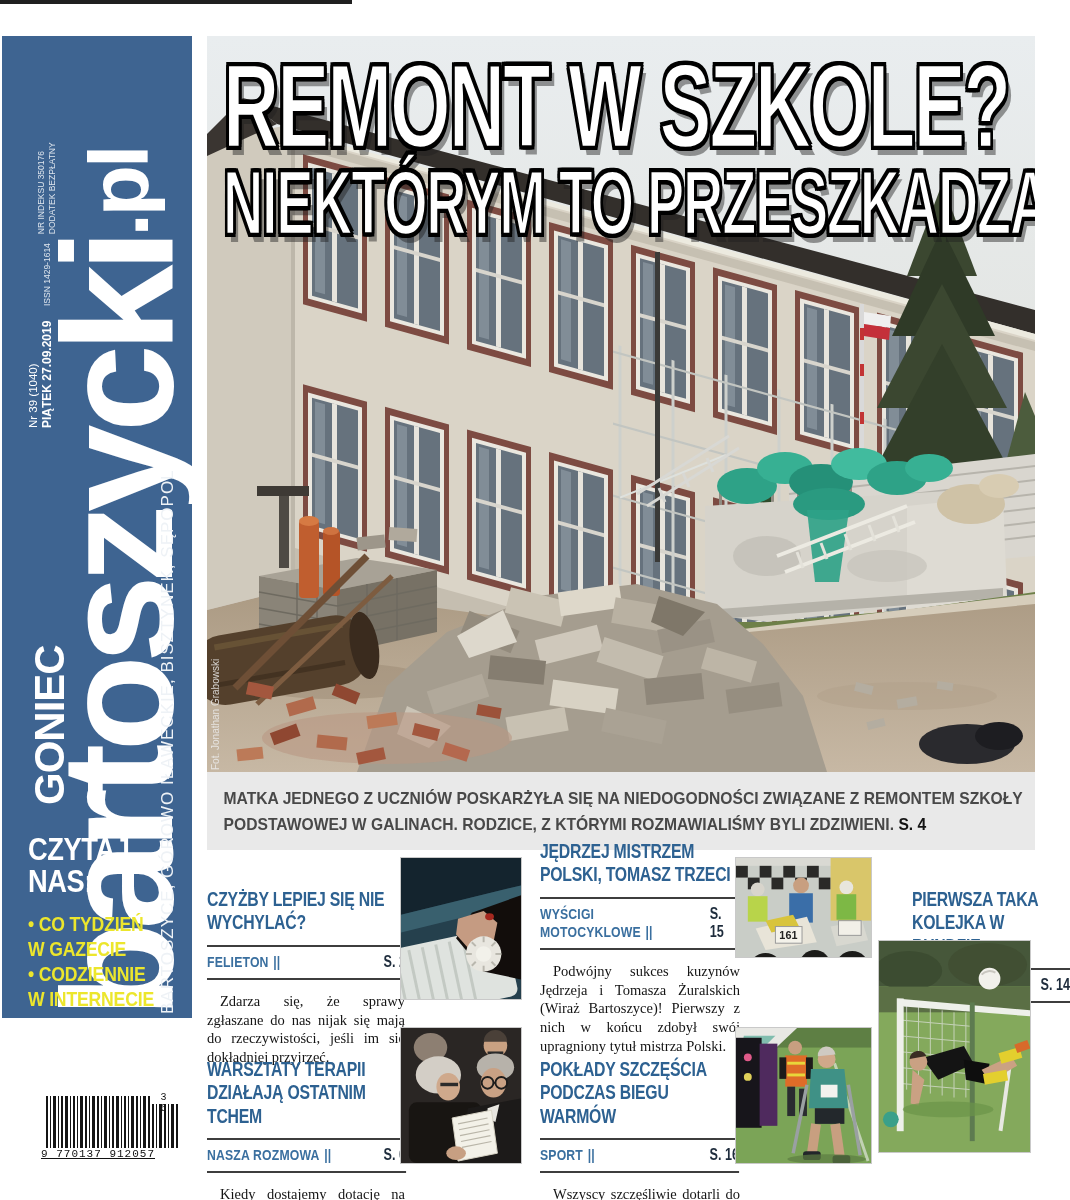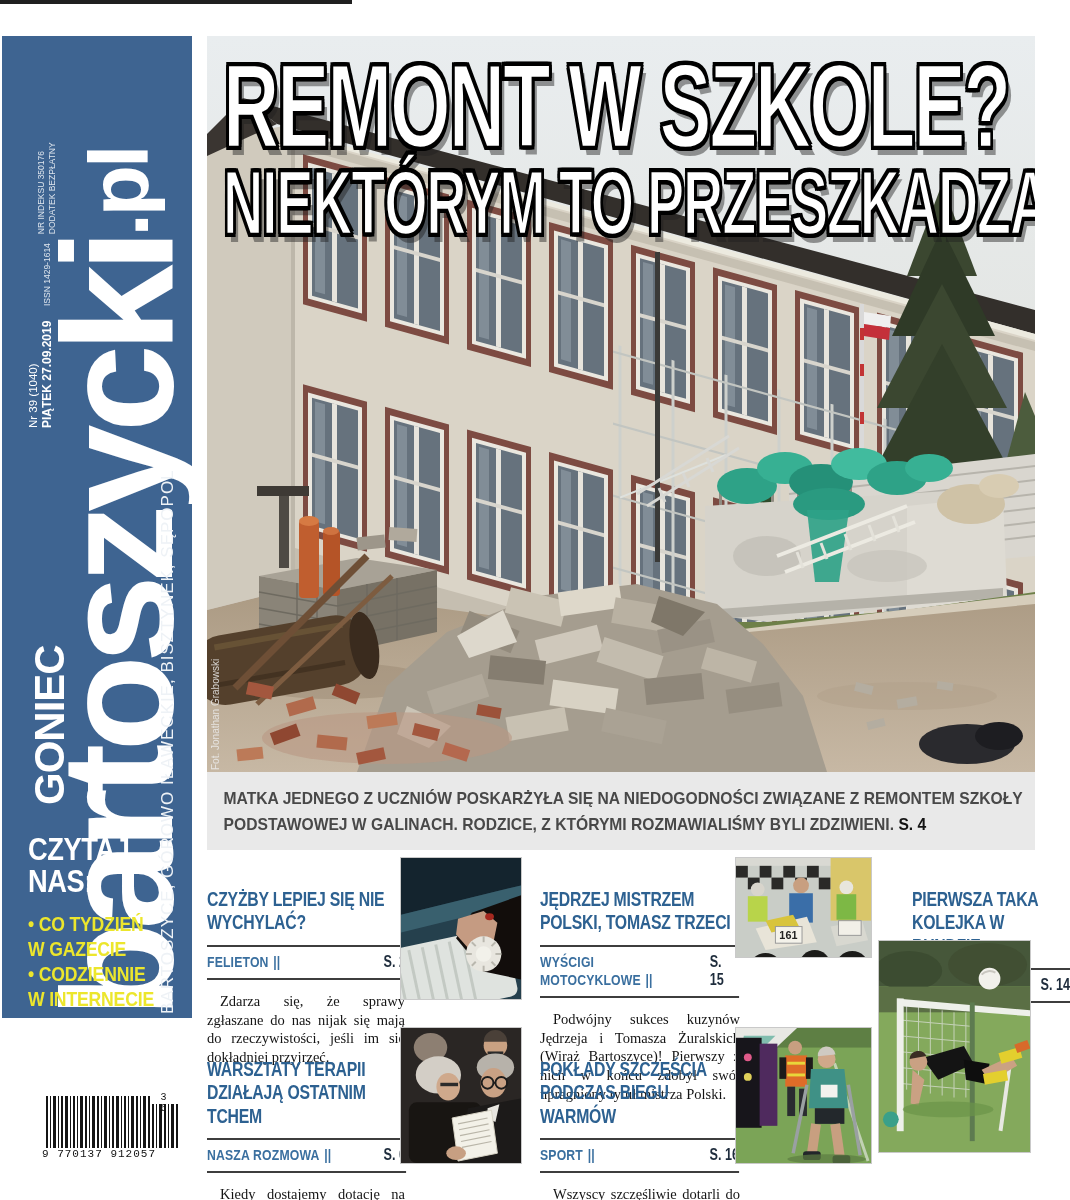--- a/index.html
+++ b/index.html
@@ -19,22 +19,22 @@
   .issn{left:34px;top:306px;width:124px;height:26px;color:#dfe6ee;font-size:8.5px;
         line-height:1.25;display:flex;gap:9px;align-items:center;white-space:nowrap;}
   .issue{left:26px;top:428px;width:104px;height:30px;color:#fff;font-size:11.5px;
          line-height:1.25;white-space:nowrap;}
   .issue b{font-size:12px;}
   .promo{left:28px;top:834px;width:170px;transform:scaleX(.88);transform-origin:0 0;}
   .promo-h{color:#fff;font-weight:bold;font-size:31px;line-height:1.04;letter-spacing:-.5px;
            margin-bottom:14px;}
   .promo-l{color:#ece62c;font-weight:bold;font-size:20px;line-height:1.24;letter-spacing:-.2px;}
   
-  .bc-digits{left:40px;top:1148px;width:116px;text-align:right;font-family:"Liberation Mono",monospace;
-             font-size:11px;letter-spacing:1px;color:#111;}
+  .bc-digits{left:40px;top:1148px;width:116px;text-align:center;font-family:"Liberation Mono",monospace;
+             font-size:11px;letter-spacing:1px;color:#111;text-decoration:underline;}
   .bc-addon-digits{left:150px;top:1092px;width:32px;text-align:center;
              font-family:"Liberation Mono",monospace;font-size:10px;letter-spacing:5px;color:#111;}
   
   .photo{left:207px;top:36px;width:828px;height:736px;overflow:hidden;background:#e8ebed;}
   .photo svg{display:block;}
   .hl{color:#fff;font-weight:bold;white-space:nowrap;transform-origin:0 0;
       -webkit-text-stroke:2.5px #000;
       text-shadow:-3px -3px 0 #000,3px -3px 0 #000,-3px 3px 0 #000,3px 3px 0 #000,
                   -3px 0 0 #000,3px 0 0 #000,0 -3px 0 #000,0 3px 0 #000,
                   7px 8px 0 rgba(30,30,30,.45);}
@@ -409,21 +409,21 @@
     <div class="cz">
       <div class="t-title">CZYŻBY LEPIEJ SIĘ NIE WYCHYLAĆ?</div>
       <div class="t-label">
         <span><span class="t-sec">FELIETON</span><span class="t-pipes">||</span></span>
         <span class="t-page">S. 2</span>
       </div>
     </div>
     <div class="t-body">Zdarza się, że sprawy zgłaszane do nas nijak się mają do rzeczywistości, jeśli im się dokładniej przyjrzeć.</div>
   </div>
 
-  <div class="abs teaser" style="left:540px;top:856px;width:200px;">
+  <div class="abs teaser" style="left:540px;top:808px;width:200px;">
     <div class="cz">
       <div class="t-title">JĘDRZEJ MISTRZEM POLSKI, TOMASZ TRZECI</div>
       <div class="t-label">
         <span><span class="t-sec">WYŚCIGI MOTOCYKLOWE</span><span class="t-pipes">||</span></span>
         <span class="t-page">S. 15</span>
       </div>
     </div>
     <div class="t-body">Podwójny sukces kuzynów Jędrzeja i Tomasza Żuralskich (Wiraż Bartoszyce)! Pierwszy z nich w końcu zdobył swój upragniony tytuł mistrza Polski.</div>
   </div>
 

